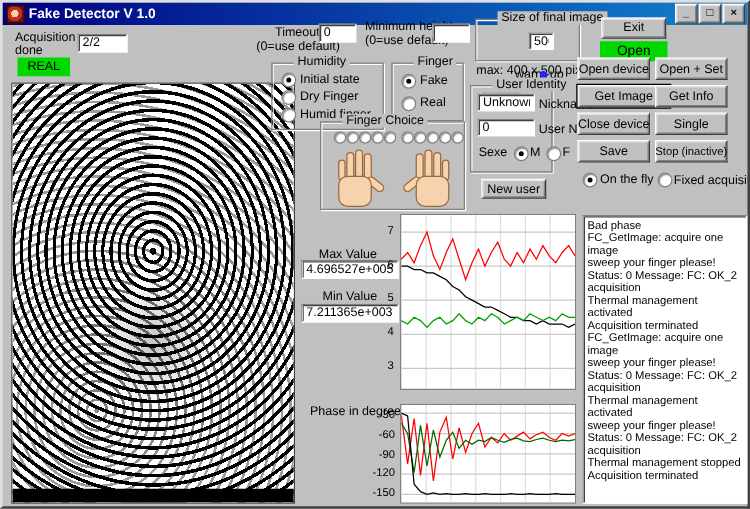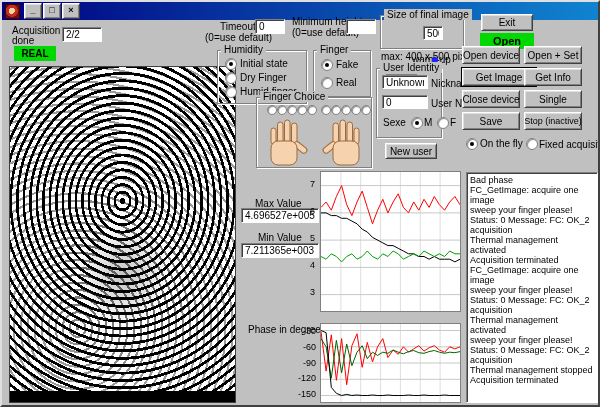--- a/index.html
+++ b/index.html
@@ -19,27 +19,27 @@
   .field{position:absolute;background:#fff;border:1px solid;border-color:#808080 #fff #fff #808080;
     box-shadow:inset 1px 1px 0 #404040;font-family:"Liberation Sans",sans-serif;font-size:10px;
     padding:0 3px;box-sizing:border-box;color:#000;}
   input.field{outline:none;}
   .btn{position:absolute;background:#c0c0c0;font-family:"Liberation Sans",sans-serif;font-size:10px;
     display:flex;align-items:center;justify-content:center;border:1px solid;border-color:#fff #404040 #404040 #fff;
     box-shadow:inset 1px 1px 0 #dfdfdf,inset -1px -1px 0 #808080;cursor:pointer;box-sizing:border-box;white-space:nowrap;}
   .btn.default{outline:1px solid #000;}
   .btn.small{font-size:9px;}
   .group{position:absolute;border:1px solid #808080;box-shadow:1px 1px 0 #fff,inset 1px 1px 0 #fff;box-sizing:border-box;}
-  .group-title{position:absolute;top:-7px;left:3px;background:#c0c0c0;padding:0 3px;font-size:10px;white-space:nowrap;}
+  .group-title{position:absolute;top:-7px;left:17px;background:#c0c0c0;padding:0 3px;font-size:10px;white-space:nowrap;}
   .radio{position:absolute;width:10px;height:10px;border-radius:50%;background:#fff;
     border:1px solid #808080;box-shadow:inset 1px 1px 1px rgba(0,0,0,.45);cursor:pointer;box-sizing:content-box;}
   .radio.sel::after{content:"";position:absolute;left:3px;top:3px;width:4px;height:4px;border-radius:50%;background:#000;}
   .radio.mini{width:8px;height:8px;}
   .badge{position:absolute;display:flex;align-items:center;justify-content:center;
-    font-weight:bold;color:#000;}
+    font-weight:normal;color:#000;}
   .fingerprint{position:absolute;left:7px;top:64px;width:227px;height:337px;background:#fff;overflow:hidden;
     border:1px solid #404040;box-sizing:border-box;}
   .fp-ridges{position:absolute;left:0;top:0;right:0;bottom:0;
     filter:grayscale(1) contrast(1.6);
     background:
       radial-gradient(ellipse 60% 45% at 50% 62%, rgba(0,0,0,.30), rgba(0,0,0,0) 70%),
       repeating-radial-gradient(ellipse 150% 115% at 50% 40%, #0d0d0d 0 2.5px, #f4f4f4 2.5px 6.5px);}
   .fp-ridges::after{content:"";position:absolute;left:0;top:0;right:0;bottom:0;opacity:.45;mix-blend-mode:darken;
     background:repeating-radial-gradient(ellipse 140% 100% at 30% 78%, rgba(0,0,0,.9) 0 2px, rgba(255,255,255,0) 2px 7px);}
   .fp-bottom{position:absolute;left:0;bottom:0;width:100%;height:11px;background:#000;}
@@ -53,20 +53,21 @@
   .dot{position:absolute;border-radius:50%;}
   .hand{position:absolute;}
 </style>
 </head>
 <body>
 
 <div class="window">
 
   <div class="titlebar">
     <div class="app-icon"></div>
+    <div class="title-text">Fake Detector V 1.0</div>
     <div class="tb-btn">_</div>
     <div class="tb-btn">□</div>
     <div class="tb-btn">×</div>
   </div>
 
   <div class="lbl" style="left:10px;top:23px;">Acquisition</div>
   <div class="lbl" style="left:10px;top:33px;">done</div>
   <input class="field" style="left: 60px; top: 25px; width: 40px; height: 15px;" readonly="" value="2/2">
   <div class="badge" style="left:12px;top:44px;width:42px;height:15px;background:#00d800;font-size:10px;">REAL</div>
 

